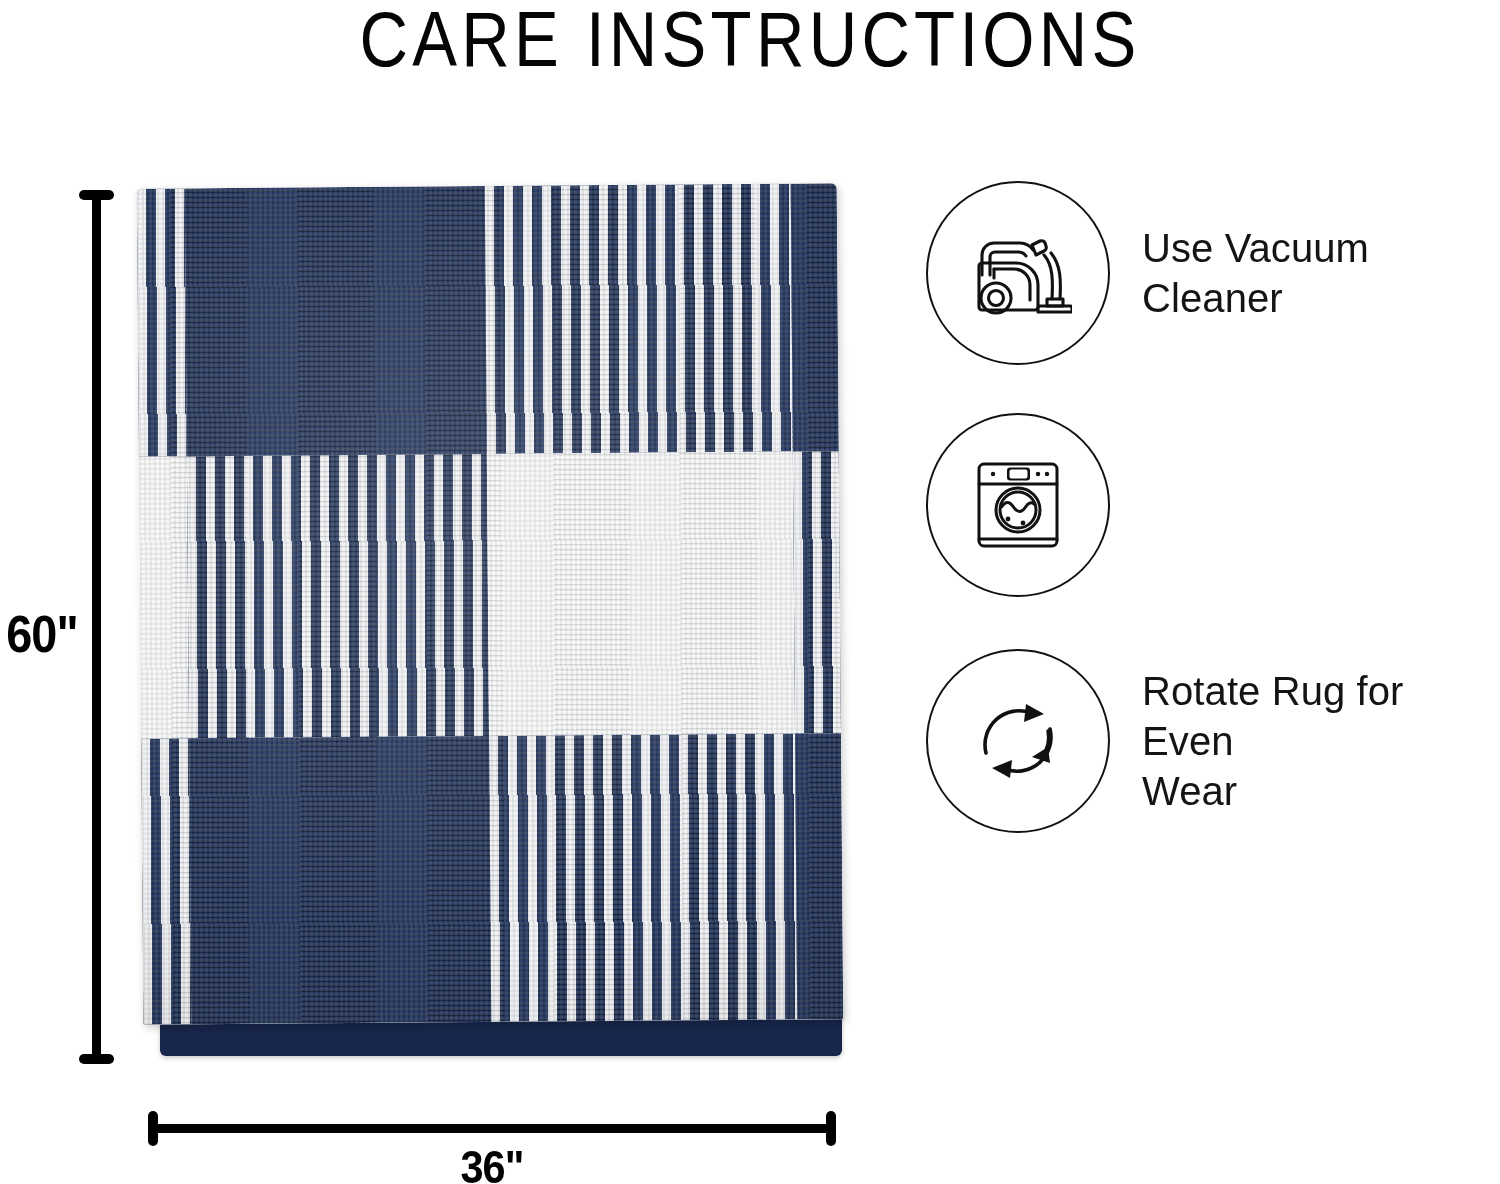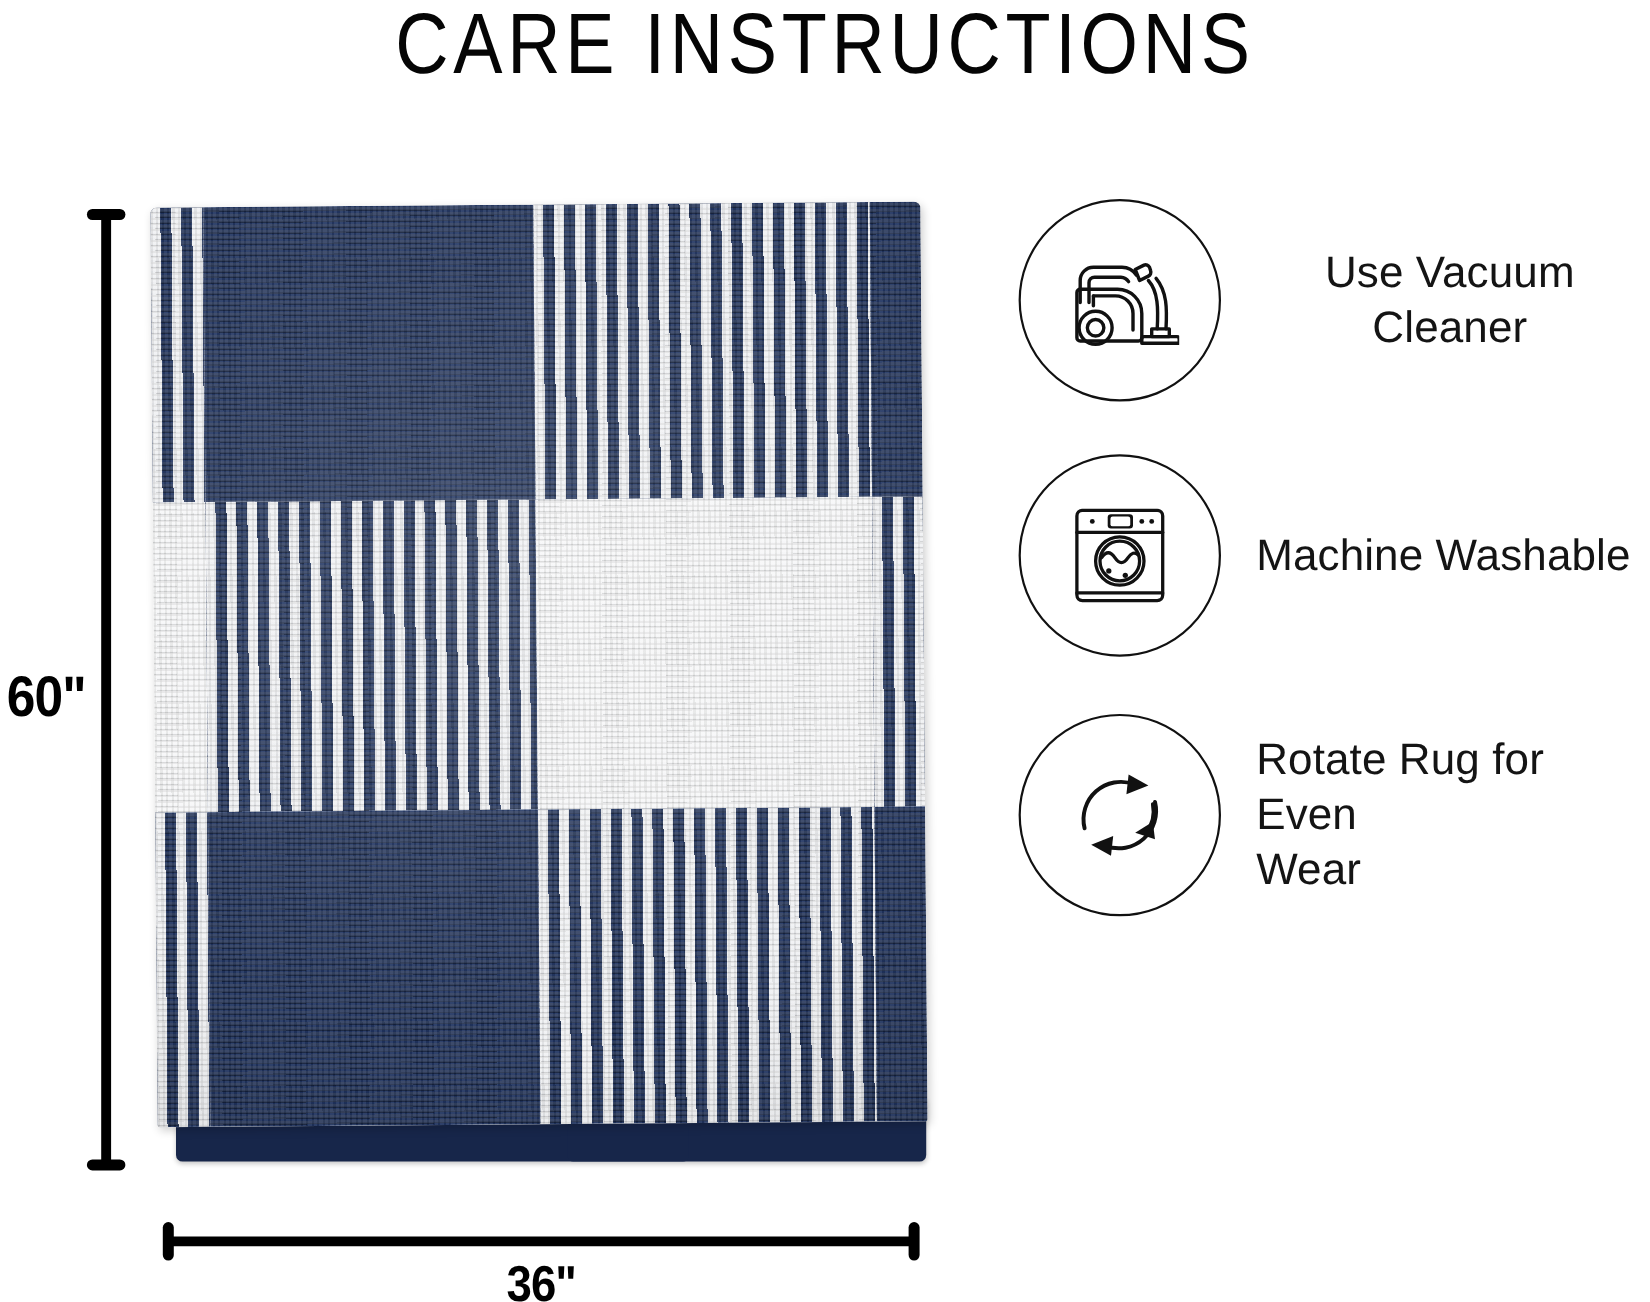--- a/index.html
+++ b/index.html
@@ -268,21 +268,20 @@
 
   .care-label {
     margin-left: 32px;
     font-family: "Liberation Sans", sans-serif;
     font-size: 40px;
     font-weight: 400;
     color: #141414;
     line-height: 50px;
     letter-spacing: 0.1px;
     max-width: 352px;
-    text-align: center;
   }
   .care-label.two-line { text-align: left; }
   .care-label.two-line .ln2 { display: block; text-align: left; }
 </style>
 </head>
 <body>
 
 <div id="page">
 
   <div id="title">CARE  INSTRUCTIONS</div>
@@ -368,21 +367,20 @@
 
           <circle cx="52" cy="57" r="22"></circle>
           <circle cx="52" cy="57" r="18"></circle>
 
           <path d="M35.5 54 c4 -6 8 -6 12 0 c4 6 8 6 12 0 c3 -4.5 6 -5.4 9 -2.6"></path>
 
           <circle cx="42" cy="66" r="2.4" fill="#111" stroke="none"></circle>
           <circle cx="57" cy="70" r="2.4" fill="#111" stroke="none"></circle>
         </svg>
       </div>
-      <div class="care-label">Machine Washable</div>
     </div>
 
     <div class="care-item i2">
       <div class="icon-circle">
         <svg width="108" height="108" viewBox="0 0 108 108" fill="none">
 
           <path d="M22 66 A34 34 0 0 1 67 26" stroke="#111" stroke-width="3.6" fill="none" stroke-linecap="round"></path>
           <polygon points="62,17 80,27 60,35" fill="#111"></polygon>
 
           <path d="M86 42 A34 34 0 0 1 41 82" stroke="#111" stroke-width="3.6" fill="none" stroke-linecap="round"></path>

